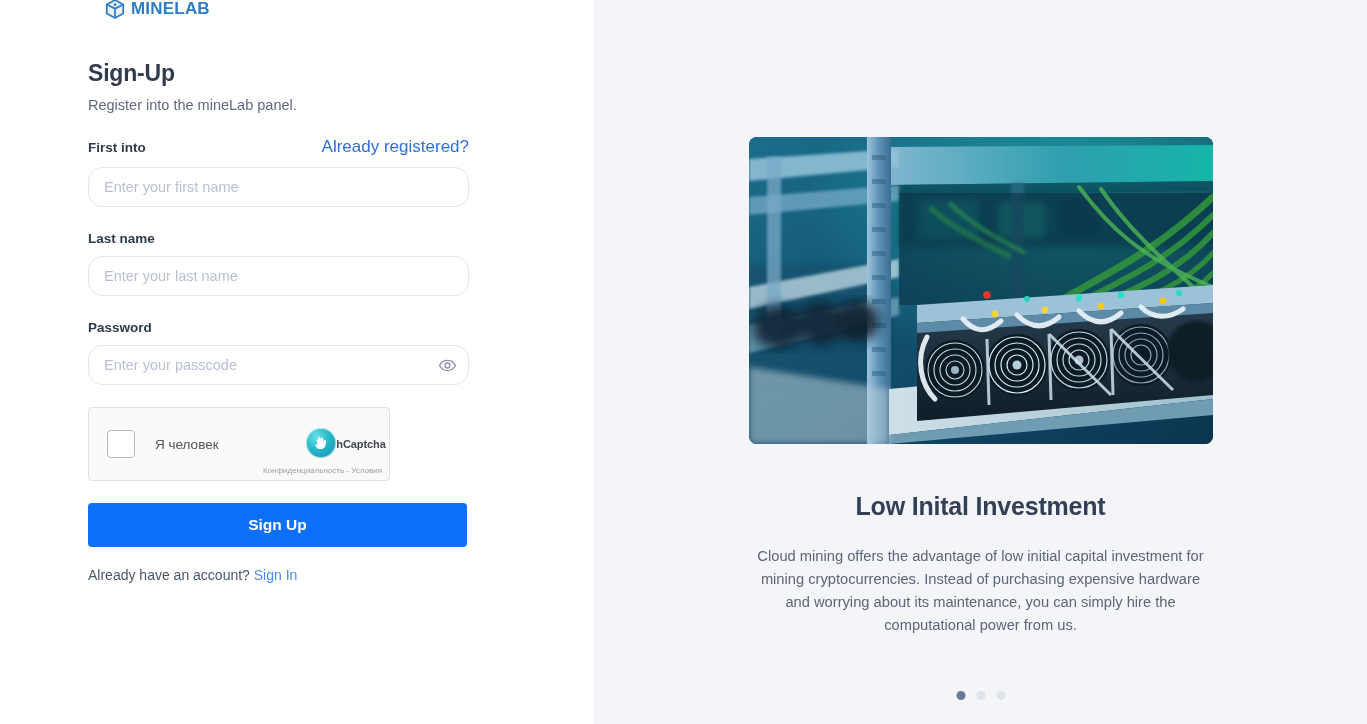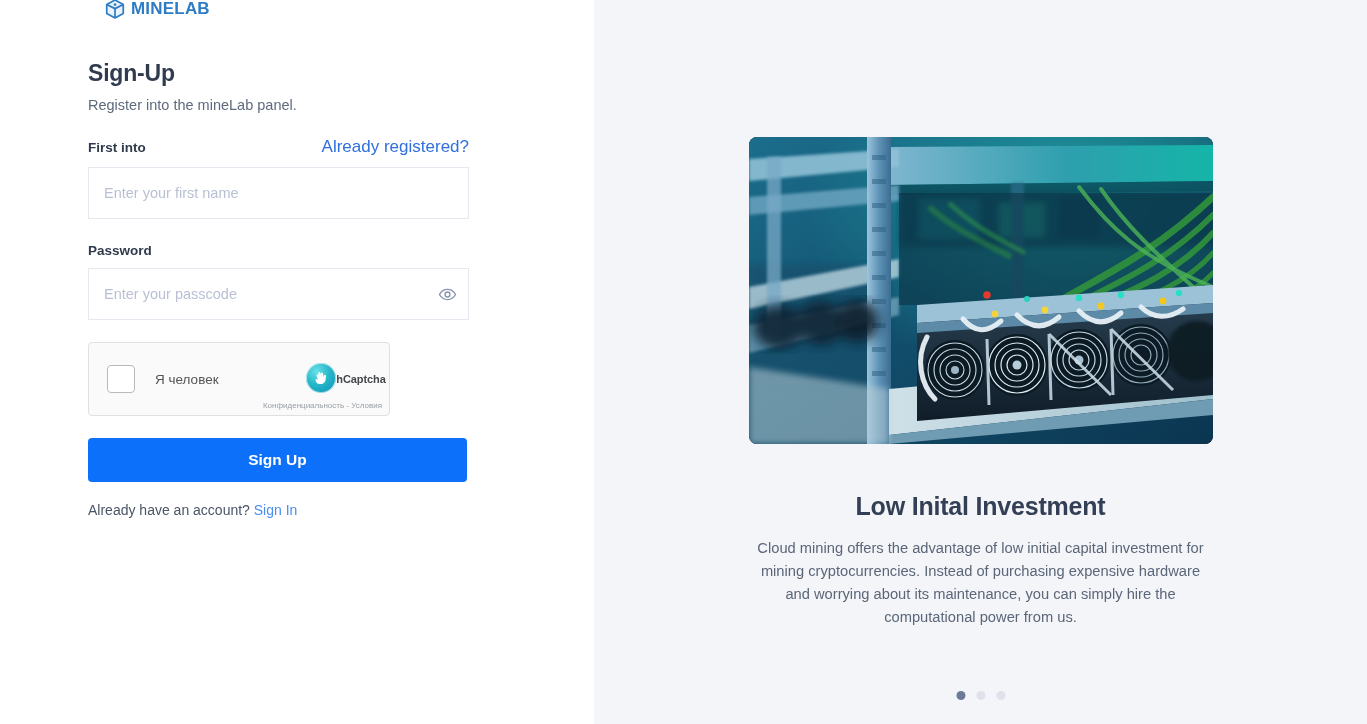--- a/index.html
+++ b/index.html
@@ -40,22 +40,22 @@
   .field-head {
     display: flex; justify-content: space-between; align-items: baseline;
     width: 381px;
   }
   .field-label { font-size: 13.5px; font-weight: bold; color: #2f3a4c; }
   .field-link {
     font-size: 17px; color: #2f6fe0; text-decoration: none; font-weight: normal;
   }
   .input-shell { position: relative; width: 381px; margin-top: 10px; }
   .text-input {
-    width: 381px; height: 52px;
-    border: 1px solid #e6e8f0; border-radius: 0;
+    width: 381px; height: 40px;
+    border: 1px solid #e6e8f0; border-radius: 14px;
     background: #fff;
     font-size: 14.5px; color: #3b4454;
     padding: 0 15px;
     font-family: "Liberation Sans", sans-serif;
     outline: none;
   }
   .text-input::placeholder { color: #b9c0d4; }
   .eye-btn {
     position: absolute; right: 12px; top: 50%; transform: translateY(-50%);
     width: 20px; height: 20px; border: none; background: none;
@@ -129,21 +129,21 @@
     overflow: hidden; position: relative; background: #0d2c3f;
     display: block;
   }
   .promo-image svg { display: block; width: 100%; height: 100%; }
   .promo-title {
     margin-top: 48px;
     font-size: 25px; font-weight: bold; color: #333f55;
     letter-spacing: -.2px;
   }
   .promo-body {
-    margin-top: 16px;
+    margin-top: 24px;
     font-size: 14.7px; line-height: 23px; color: #5b6678;
     padding: 0 8px;
   }
   .dots {
     position: absolute; left: 50%; transform: translateX(-50%);
     bottom: 24px; display: flex; gap: 11px;
   }
   .dot { width: 9px; height: 9px; border-radius: 50%; background: #dfe2ea; cursor: pointer; }
   .dot.active { background: #6b7a99; }
 </style>
@@ -176,20 +176,28 @@
         <div class="field-head">
           <span class="field-label">First into</span>
           <a class="field-link" href="#">Already registered?</a>
         </div>
         <div class="input-shell">
           <input class="text-input" type="text" placeholder="Enter your first name" style="">
         </div>
       </div>
 
       
+      <div class="field">
+        <div class="field-head">
+          <span class="field-label">Last name</span>
+        </div>
+        <div class="input-shell">
+          <input class="text-input" type="text" placeholder="Enter your last name" style="">
+        </div>
+      </div>
 
       
 
       
       <div class="field">
         <div class="field-head">
           <span class="field-label">Password</span>
         </div>
         <div class="input-shell">
           <input class="text-input" type="text" placeholder="Enter your passcode" style="">

